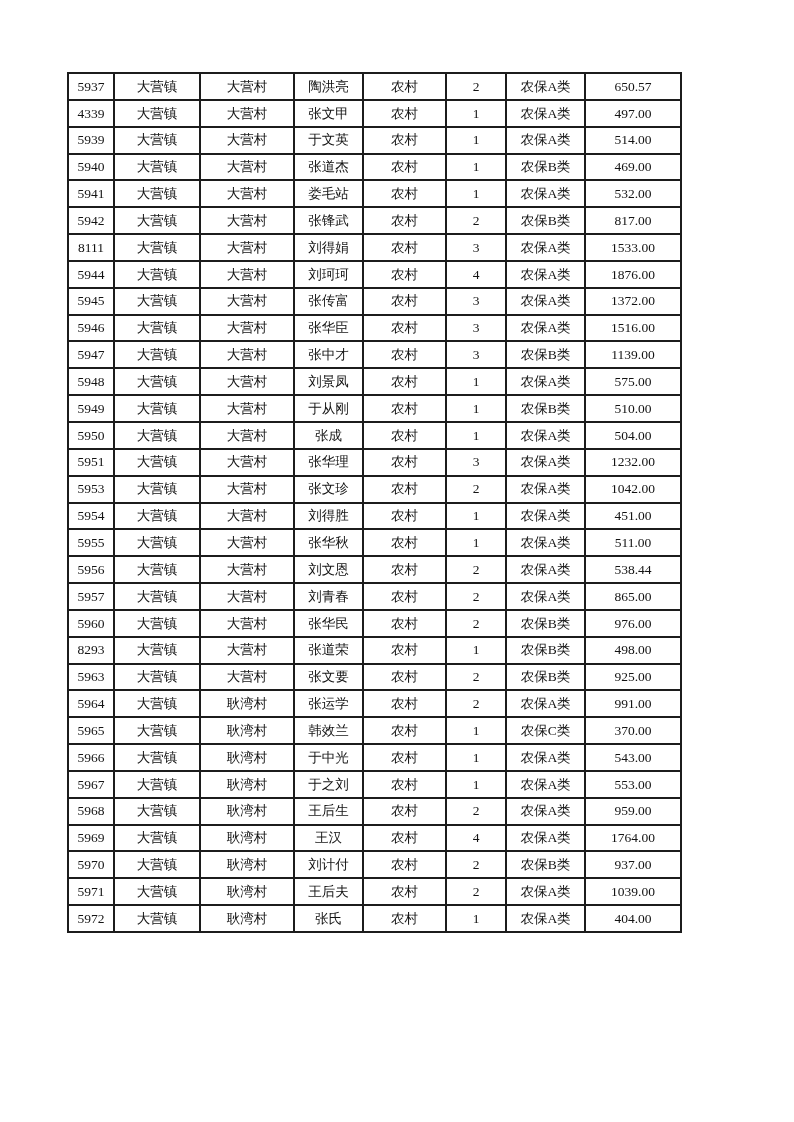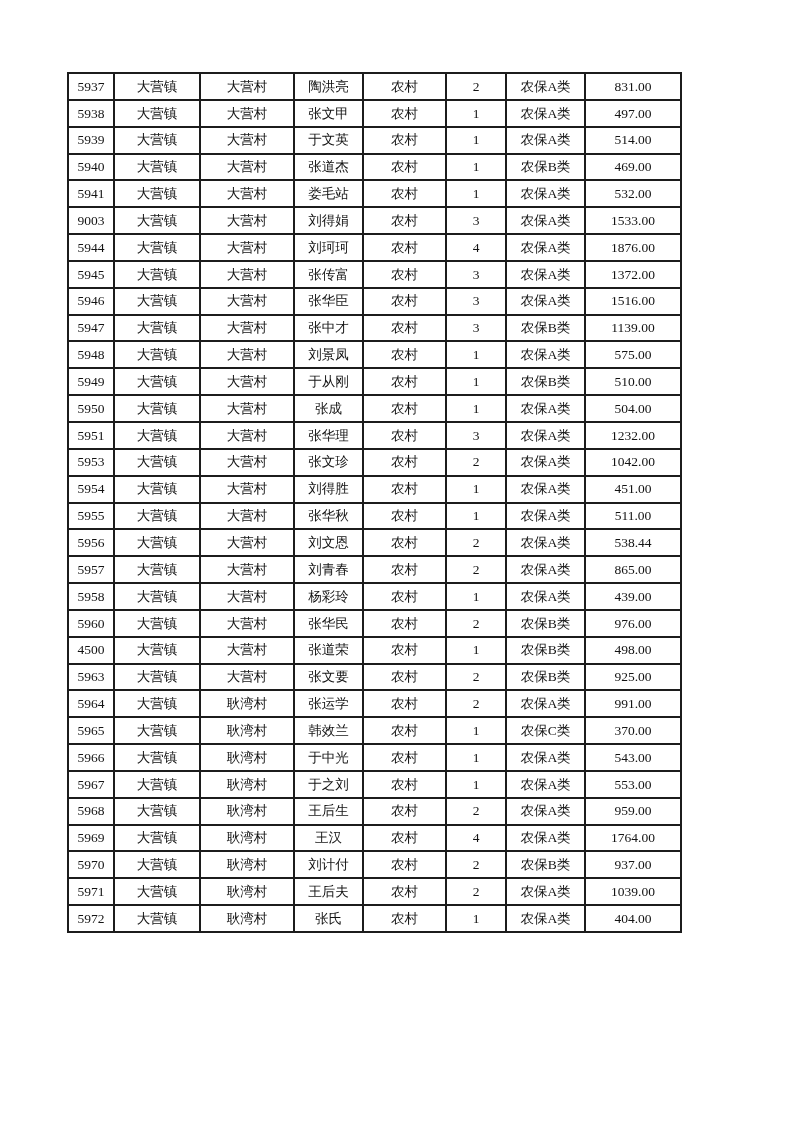--- a/index.html
+++ b/index.html
@@ -73,24 +73,24 @@
     </colgroup>
     <tbody>
         <tr>
           <td>5937</td>
           <td>大营镇</td>
           <td>大营村</td>
           <td>陶洪亮</td>
           <td>农村</td>
           <td>2</td>
           <td>农保A类</td>
-          <td>831.00</td>
-        </tr>
-        <tr>
-          <td>5938</td>
+          <td>650.57</td>
+        </tr>
+        <tr>
+          <td>4339</td>
           <td>大营镇</td>
           <td>大营村</td>
           <td>张文甲</td>
           <td>农村</td>
           <td>1</td>
           <td>农保A类</td>
           <td>497.00</td>
         </tr>
         <tr>
           <td>5939</td>
@@ -116,21 +116,31 @@
           <td>5941</td>
           <td>大营镇</td>
           <td>大营村</td>
           <td>娄毛站</td>
           <td>农村</td>
           <td>1</td>
           <td>农保A类</td>
           <td>532.00</td>
         </tr>
         <tr>
-          <td>9003</td>
+          <td>5942</td>
+          <td>大营镇</td>
+          <td>大营村</td>
+          <td>张锋武</td>
+          <td>农村</td>
+          <td>2</td>
+          <td>农保B类</td>
+          <td>817.00</td>
+        </tr>
+        <tr>
+          <td>8111</td>
           <td>大营镇</td>
           <td>大营村</td>
           <td>刘得娟</td>
           <td>农村</td>
           <td>3</td>
           <td>农保A类</td>
           <td>1533.00</td>
         </tr>
         <tr>
           <td>5944</td>
@@ -256,41 +266,31 @@
           <td>5957</td>
           <td>大营镇</td>
           <td>大营村</td>
           <td>刘青春</td>
           <td>农村</td>
           <td>2</td>
           <td>农保A类</td>
           <td>865.00</td>
         </tr>
         <tr>
-          <td>5958</td>
-          <td>大营镇</td>
-          <td>大营村</td>
-          <td>杨彩玲</td>
-          <td>农村</td>
-          <td>1</td>
-          <td>农保A类</td>
-          <td>439.00</td>
-        </tr>
-        <tr>
           <td>5960</td>
           <td>大营镇</td>
           <td>大营村</td>
           <td>张华民</td>
           <td>农村</td>
           <td>2</td>
           <td>农保B类</td>
           <td>976.00</td>
         </tr>
         <tr>
-          <td>4500</td>
+          <td>8293</td>
           <td>大营镇</td>
           <td>大营村</td>
           <td>张道荣</td>
           <td>农村</td>
           <td>1</td>
           <td>农保B类</td>
           <td>498.00</td>
         </tr>
         <tr>
           <td>5963</td>

